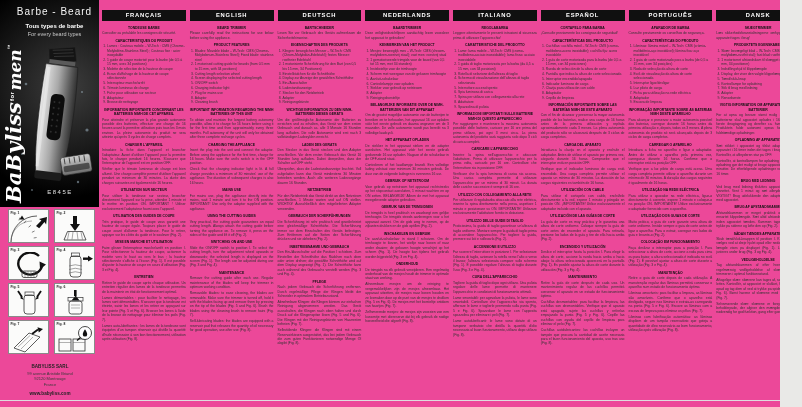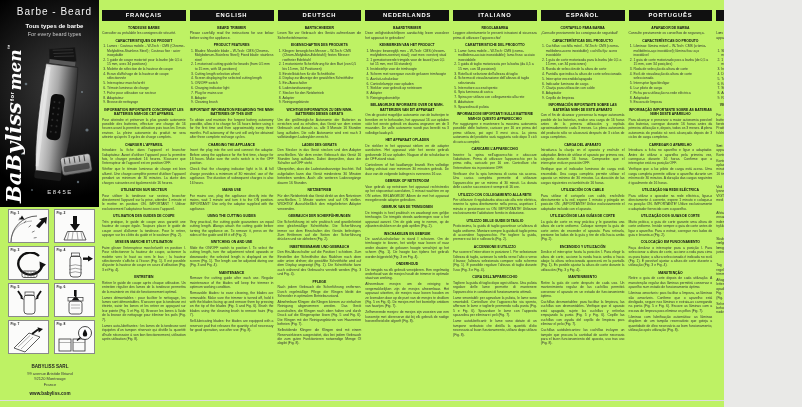--- a/index.html
+++ b/index.html
@@ -1,16 +1,16 @@
 <!DOCTYPE html>
 <html><head>
 <meta charset="utf-8">
 <style>
   html,body{margin:0;padding:0;background:#e9e9e7;}
-  #page{position:relative;width:724px;height:407px;background:#bef264;overflow:hidden;
+  #page{position:relative;width:780px;height:407px;background:#ec4899;overflow:hidden;
         font-family:"Liberation Sans",sans-serif;color:#2e2e2e;}
   #page:after{content:"";position:absolute;left:0;right:0;top:400px;height:1px;background:#ddd;}
 
   
   .panel{position:absolute;left:0;top:0;width:99px;height:207px;
          background:radial-gradient(circle at 68% 42%, #3d3d3d 0%, #1b1b1b 45%, #000 80%);}
   .panel-title{position:absolute;left:12px;right:2px;top:6px;text-align:center;
                color:#f4f4f4;font-size:10px;font-weight:400;letter-spacing:1px;}
   .panel-sub1{position:absolute;left:12px;right:2px;top:23px;text-align:center;
               color:#fff;font-size:6px;font-weight:700;}

